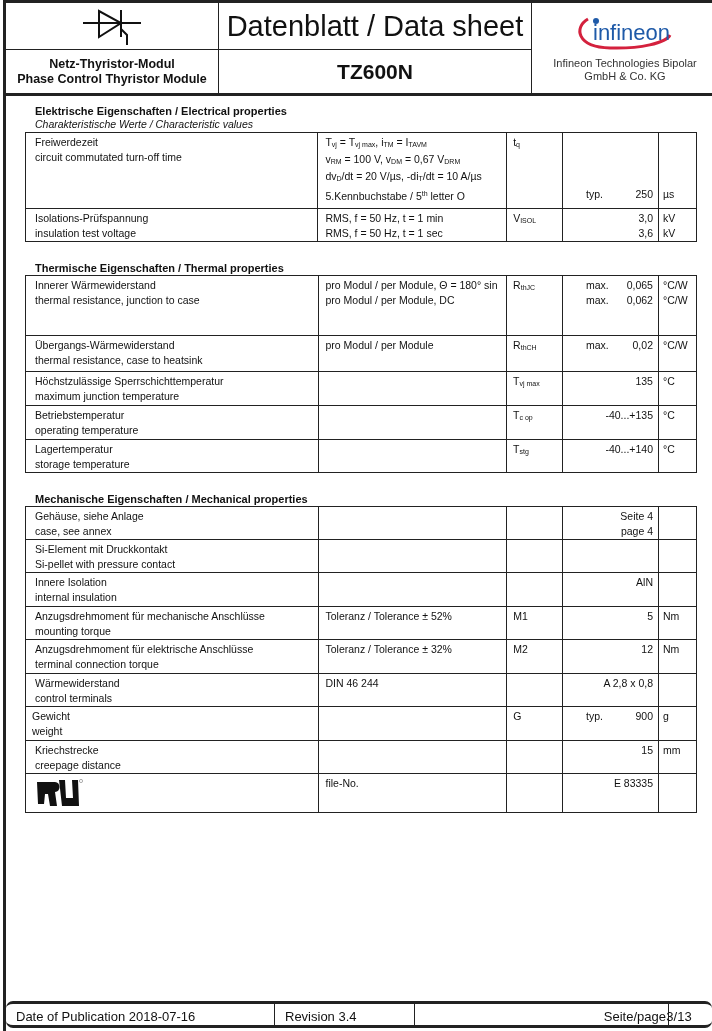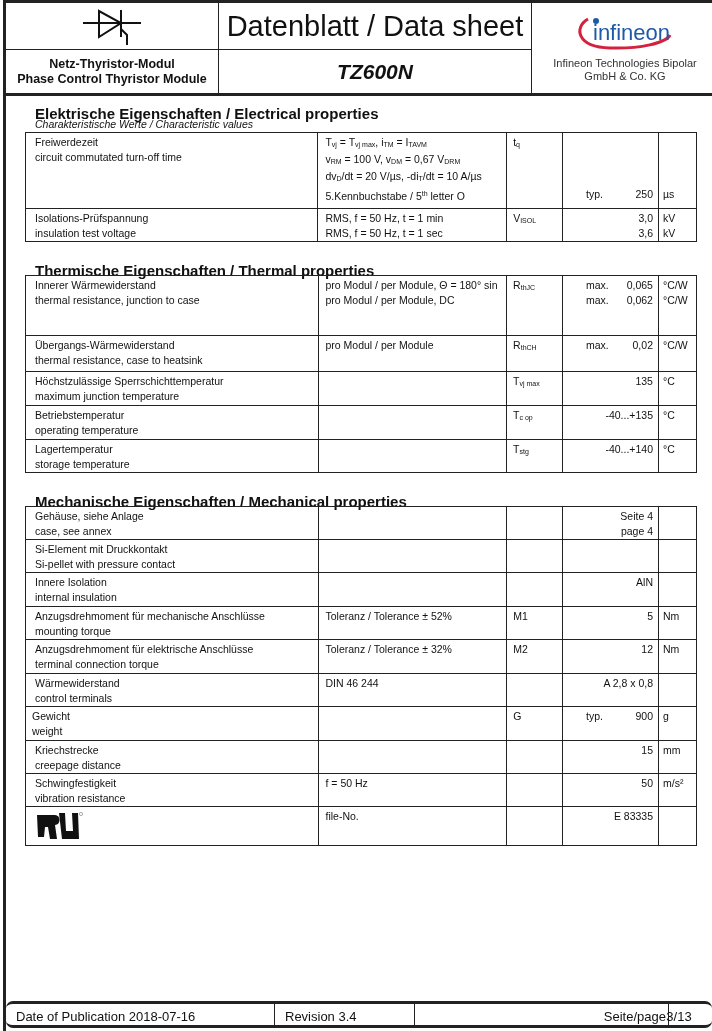--- a/index.html
+++ b/index.html
@@ -12,26 +12,26 @@
   
   .hdr { position: absolute; left: 6px; top: 3px; width: 706px; height: 90px; }
   .hdr .cell { position: absolute; border-right: 1px solid #222; display: flex;
                align-items: center; justify-content: center; text-align: center; }
   .hdr .line-h { position: absolute; height: 1px; background: #222; }
   .hdr-bottom { position: absolute; left: 3px; top: 93px; width: 709px; height: 3px; background: #222; }
 
   .symbol-cell { left: 0; top: 0; width: 213px; height: 46px; }
   .title-cell { left: 213px; top: 0; width: 313px; height: 46px; font-size: 29px; border-right: 1px solid #222; }
   .subtitle-cell { left: 0; top: 47px; width: 213px; height: 43px; font-size: 12.5px; font-weight: bold; line-height: 15px; flex-direction: column; }
-  .part-cell { left: 213px; top: 47px; width: 313px; height: 43px; font-size: 21px; font-weight: bold; font-style: italic; }
+  .part-cell { left: 213px; top: 47px; width: 313px; height: 43px; font-size: 21px; font-weight: bold; }
   .logo-cell { left: 526px; top: 0; width: 186px; height: 90px; border-right: none !important; flex-direction: column; }
   .logo-cell .company { font-size: 11px; line-height: 13px; color: #333; margin-top: 4px; }
 
   
-  .sec-title { position: absolute; left: 35px; font-size: 15px; font-weight: bold; }
+  .sec-title { position: absolute; left: 35px; font-size: 11px; font-weight: bold; }
   .sec-sub { position: absolute; left: 35px; font-size: 10.5px; }
 
   table.props { position: absolute; left: 25px; width: 672px; border-collapse: collapse; font-size: 10.5px; }
   table.props td { border: 1px solid #222; vertical-align: top; padding: 2px 6px 0 9px; line-height: 15px; }
   table.props td.c-desc { width: 293px; }
   table.props td.c-cond { width: 189px; padding-left: 7px; }
   table.props td.c-sym { width: 56px; padding-left: 6px; }
   table.props td.c-val { width: 96px; text-align: right; padding-right: 5px; }
   table.props td.c-unit { width: 38px; padding-left: 4px; }
   .val-line { display: flex; justify-content: space-between; }
@@ -289,30 +289,20 @@
   <tr style="height:33px;">
     <td class="c-desc">
           <div>Kriechstrecke</div>
           <div>creepage distance</div>
         </td>
     <td class="c-cond"></td>
     <td class="c-sym"></td>
     <td class="c-val">15</td>
     <td class="c-unit">mm</td>
   </tr>
-  <tr style="height:33px;">
-    <td class="c-desc">
-          <div>Schwingfestigkeit</div>
-          <div>vibration resistance</div>
-        </td>
-    <td class="c-cond">f = 50 Hz</td>
-    <td class="c-sym"></td>
-    <td class="c-val">50</td>
-    <td class="c-unit">m/s²</td>
-  </tr>
   <tr style="height:34px;">
     <td class="c-desc">
       <svg width="48" height="30" viewBox="0 0 48 30" style="margin-top:2px;">
         <path d="M2 4 L20 4 C26 4 26 14 20 14 L22 28 L15 28 L13 16 L10 16 L9 26 L3 26 Z" fill="#111"></path>
         <path d="M24 2 L30 2 L31 20 L38 20 L37 2 L43 2 L44 28 L27 28 Z" fill="#111"></path>
         <circle cx="46" cy="3" r="1.6" fill="none" stroke="#777" stroke-width="0.6"></circle>
       </svg>
     </td>
     <td class="c-cond">file-No.</td>
     <td class="c-sym"></td>

